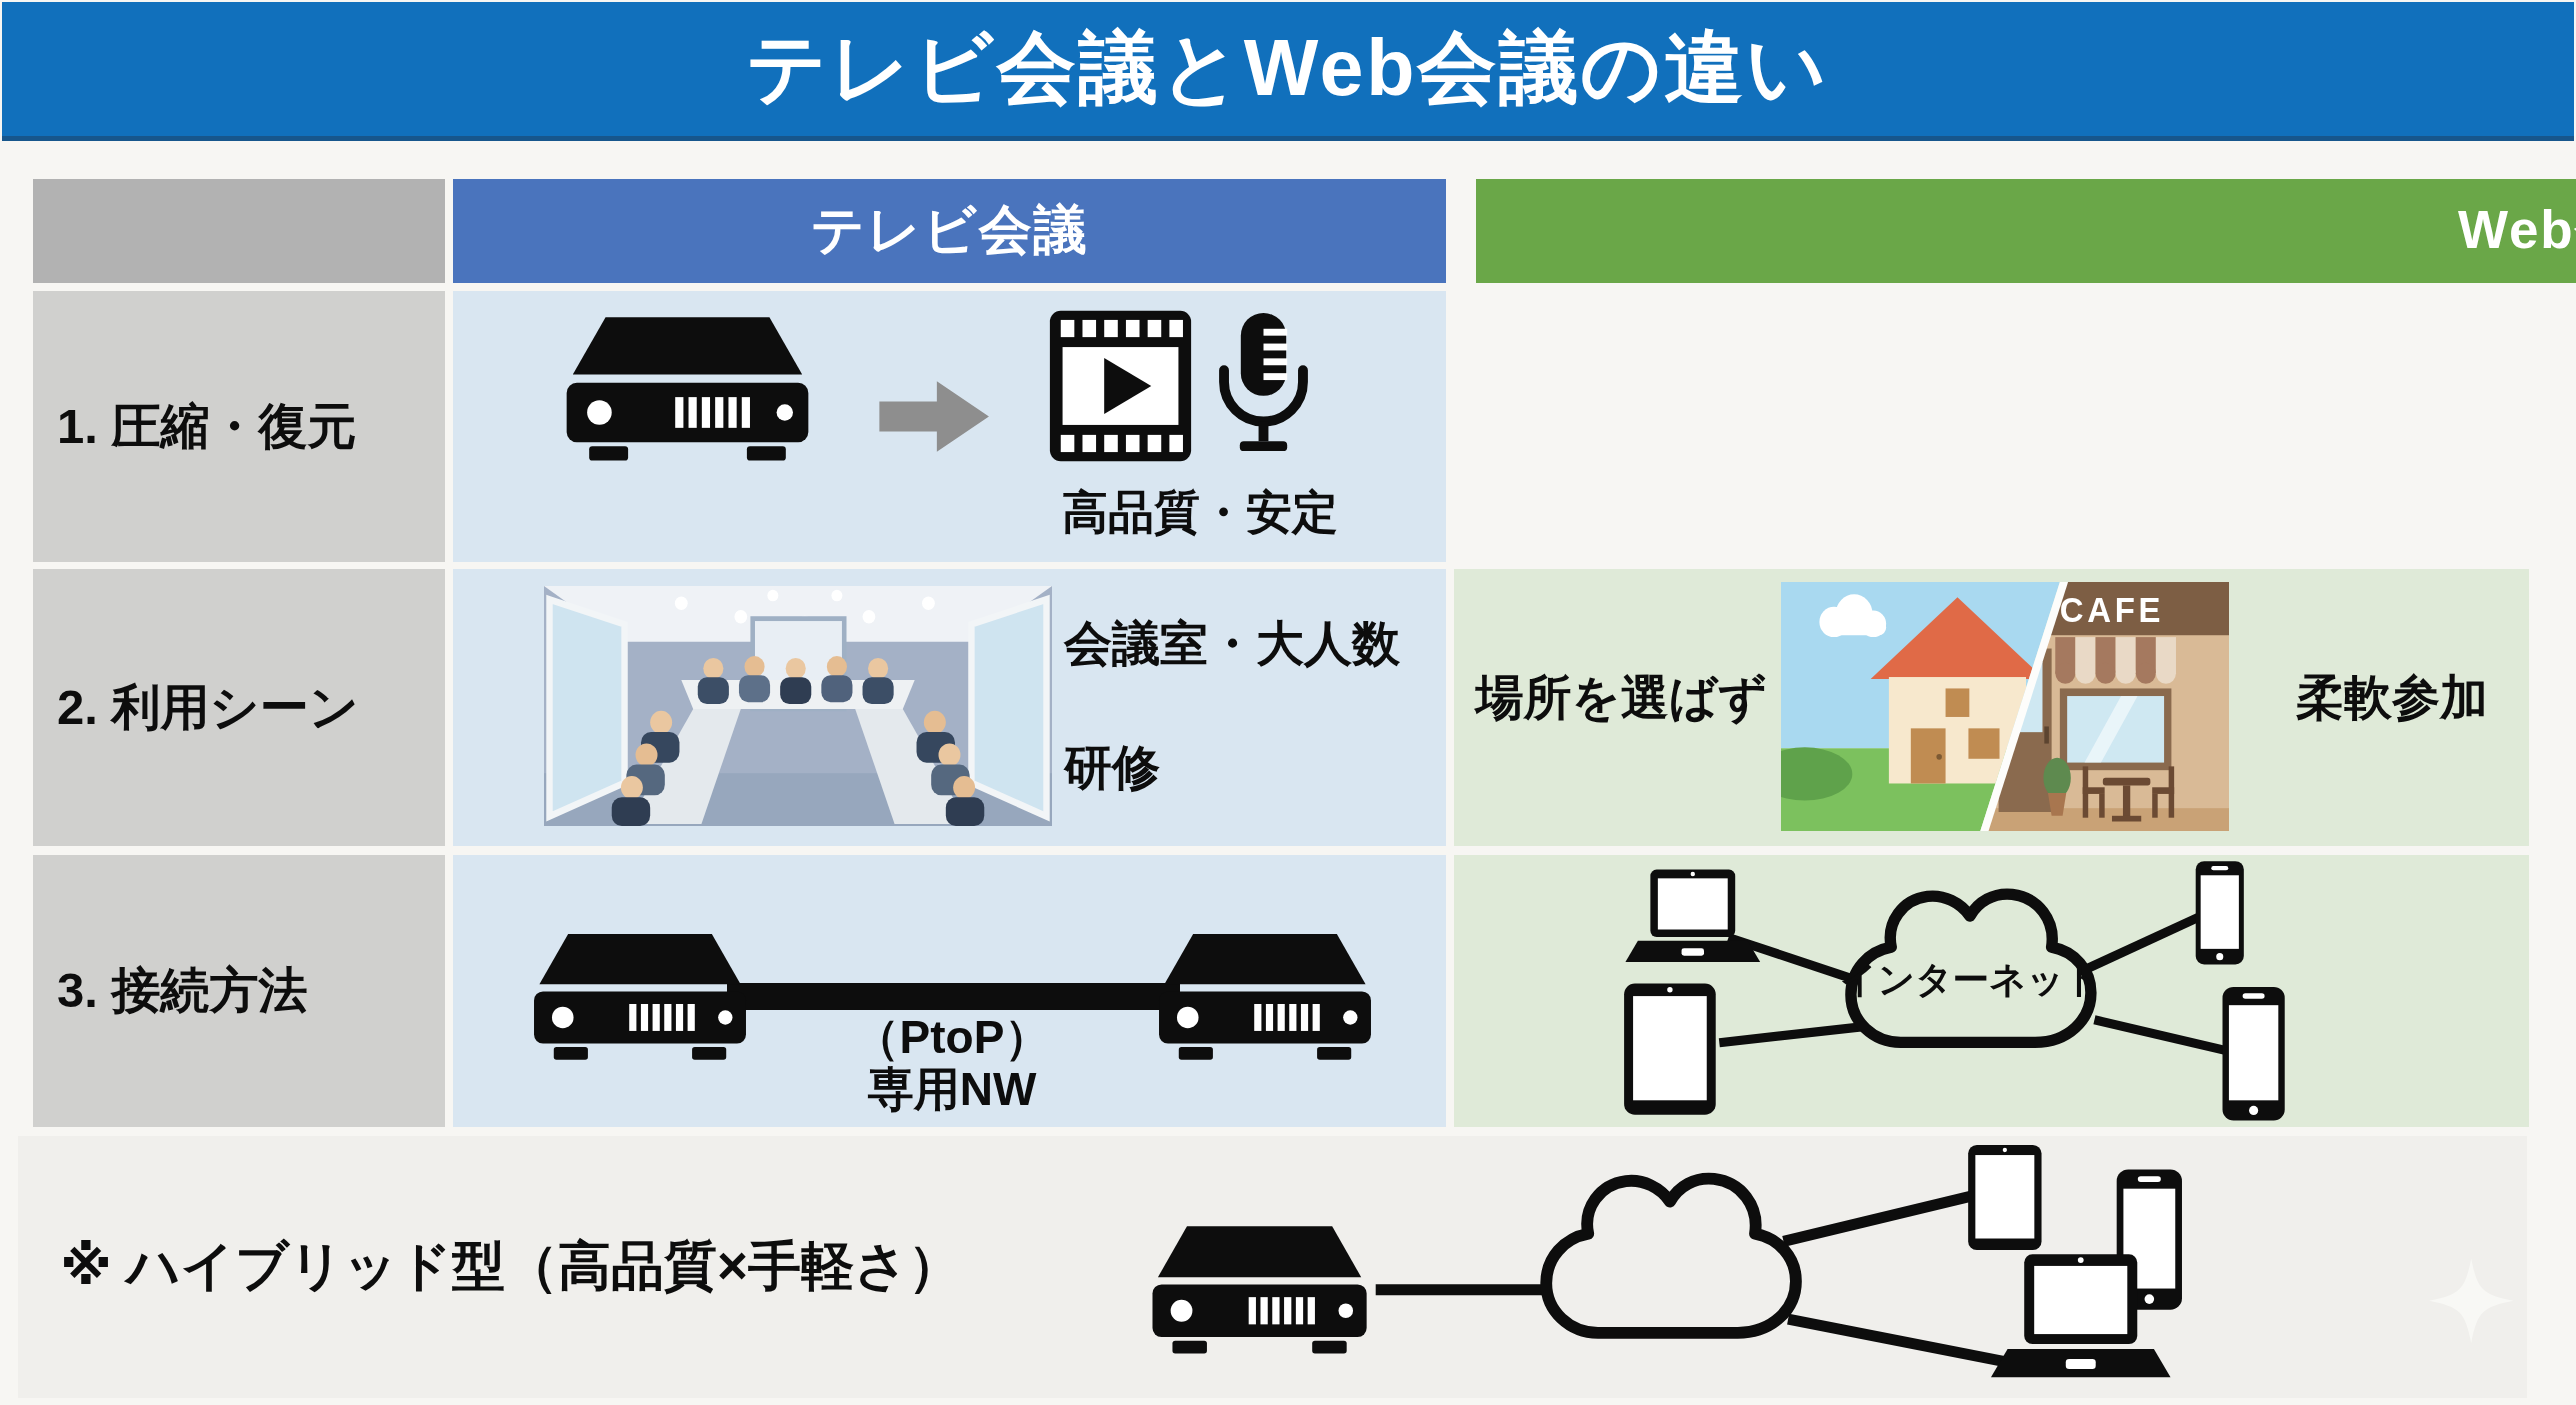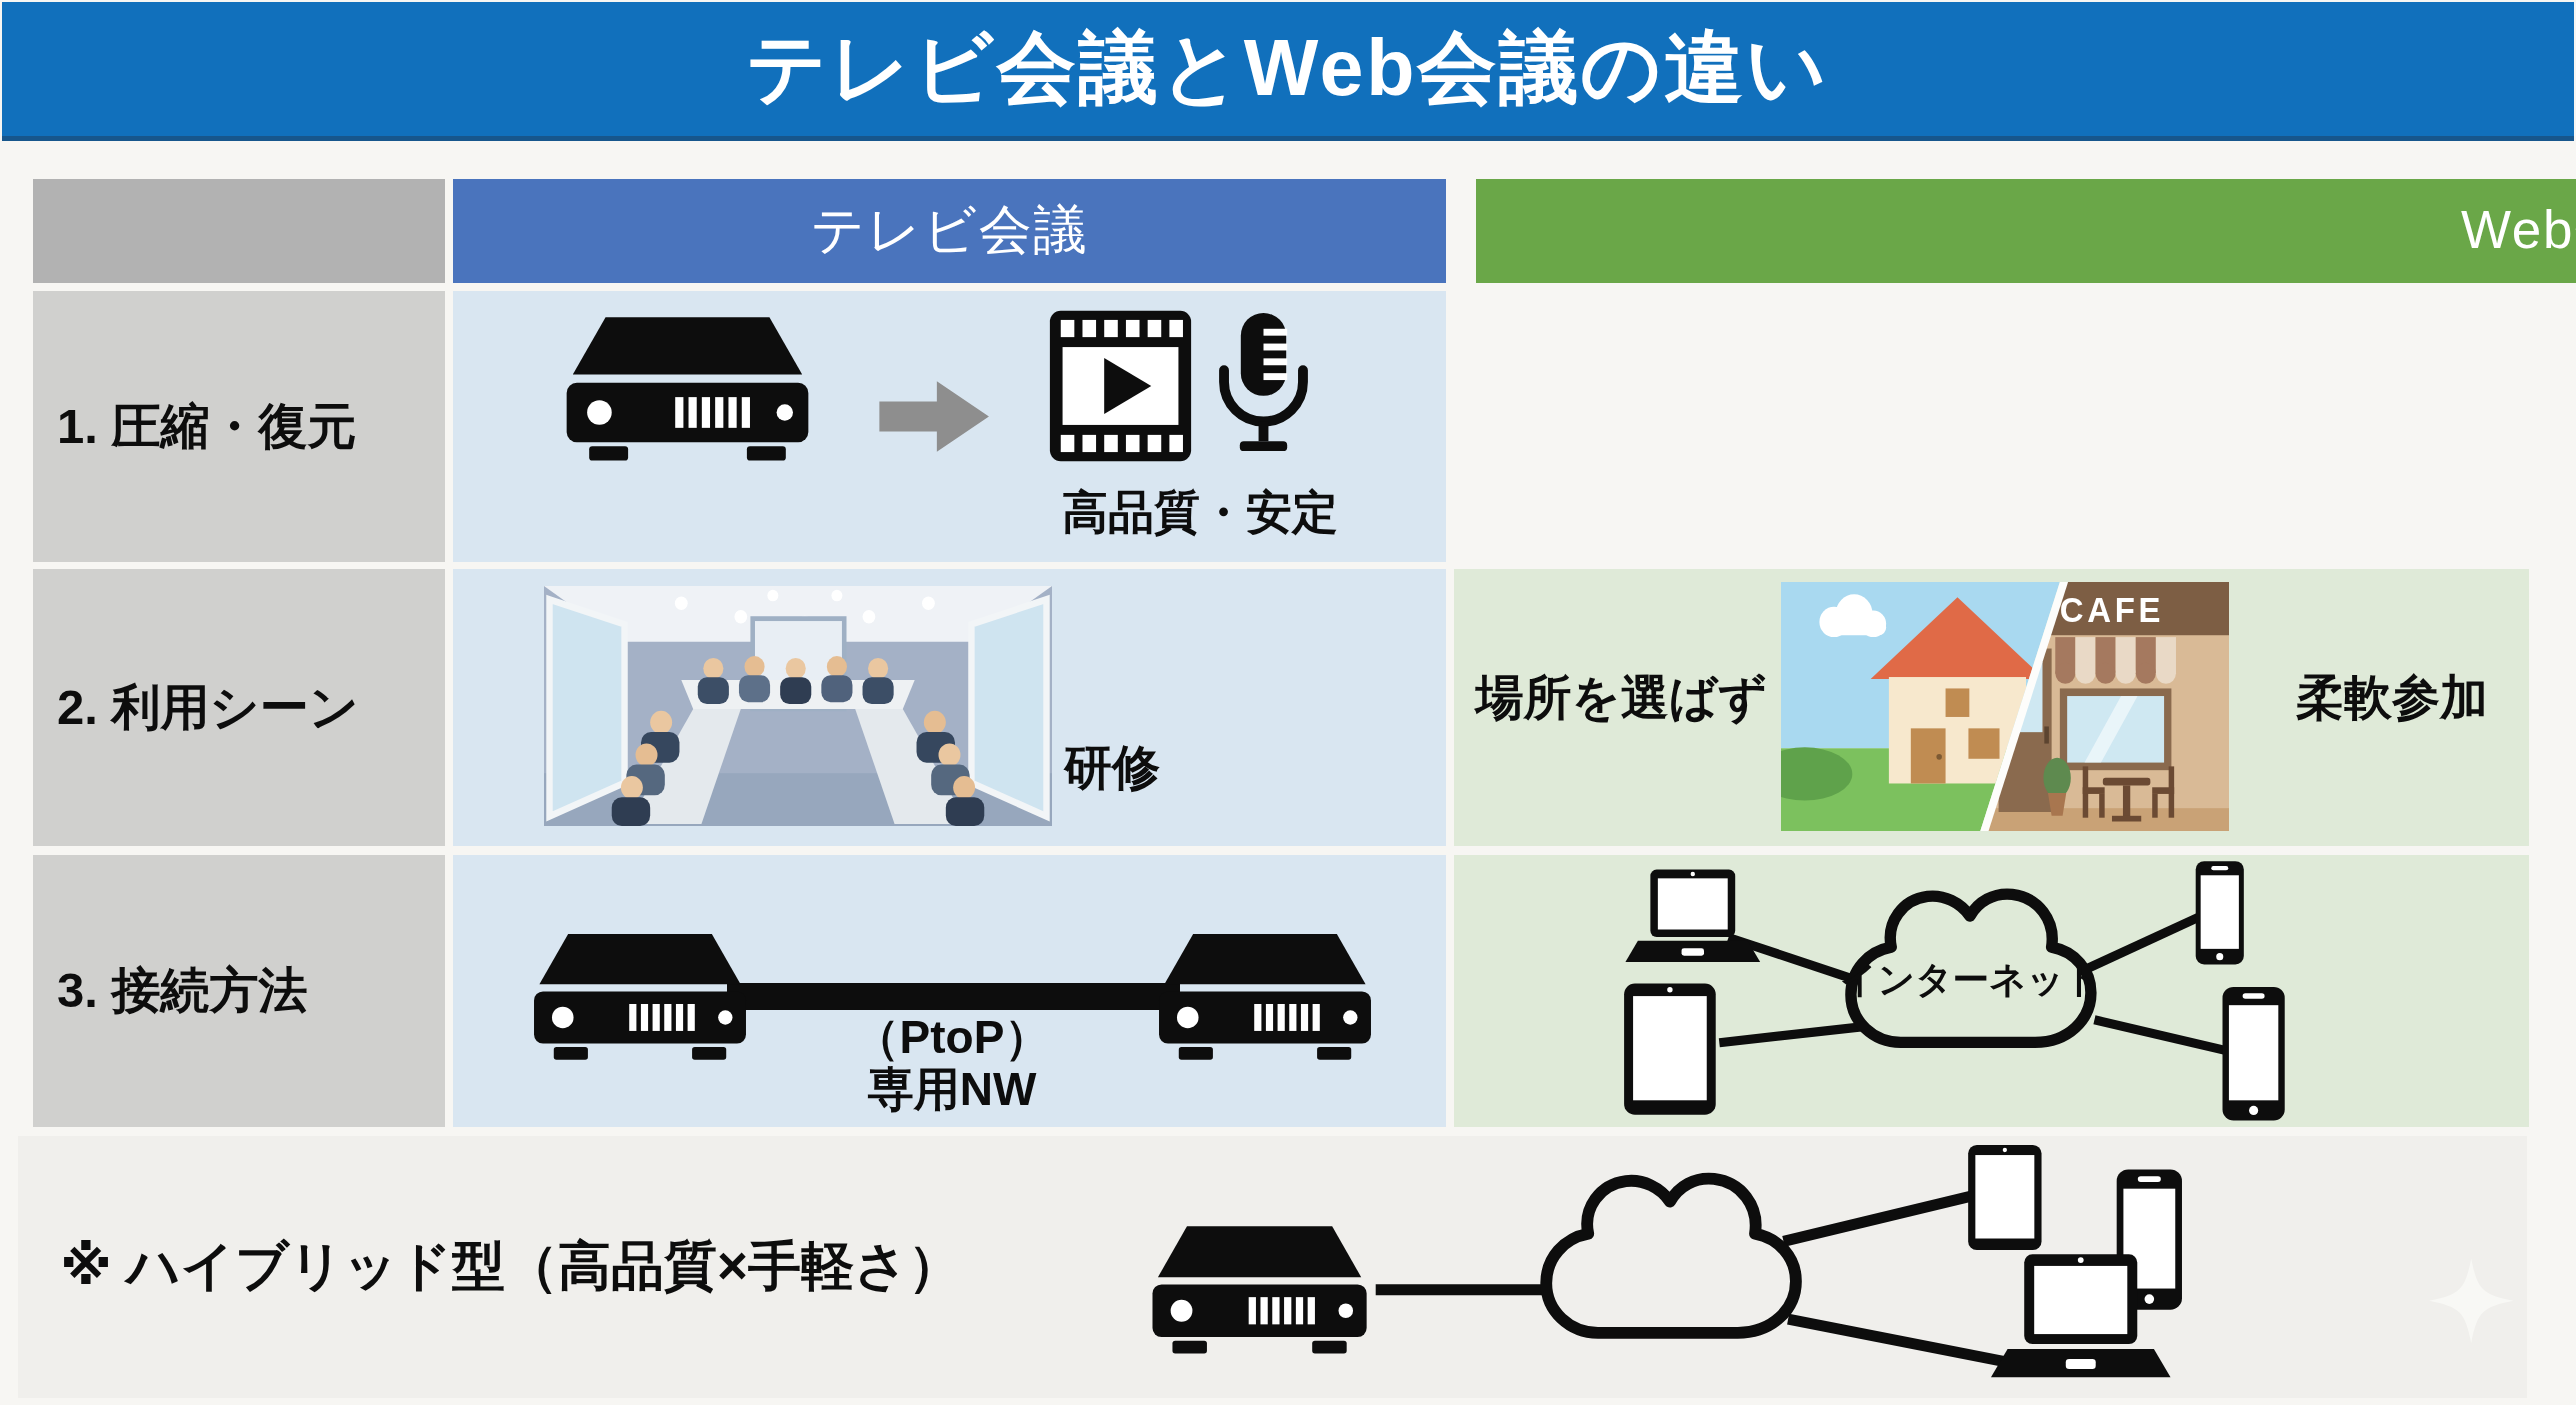--- a/index.html
+++ b/index.html
@@ -10,21 +10,21 @@
   }
   html,body{margin:0;padding:0;background:var(--page-bg);}
   #page{position:relative;width:2576px;height:1405px;background:var(--page-bg);
         font-family:"Liberation Sans","DejaVu Sans",sans-serif;overflow:hidden;color:#0d0d0d;}
   .abs{position:absolute;}
   .cell{position:absolute;box-sizing:border-box;}
   #title-bar{left:1.8px;top:1.8px;width:2572px;height:134px;background:var(--title-bar);
              border-bottom:5.5px solid #17568c;display:flex;align-items:center;justify-content:center;}
   #title-bar .t{color:#fff;font-size:79px;font-weight:700;letter-spacing:2.7px;}
   .hdr{top:179px;height:104px;display:flex;align-items:center;justify-content:center;
-       color:#fff;font-size:53px;font-weight:400;letter-spacing:1.8px;}
+       color:#fff;font-size:53px;font-weight:700;letter-spacing:1.8px;}
   #hdr-empty{left:33px;width:412px;background:var(--header-label-cell);}
   #hdr-tv{left:453px;width:993px;background:var(--tv-header);}
   #hdr-web{left:1476px;width:1208px;background:var(--web-header);justify-content:flex-end;}
   .rlabel{left:33px;width:412px;background:var(--row-label-cell);display:flex;align-items:center;
           font-size:49px;font-weight:700;padding-left:24px;}
   .tvcell{left:453px;width:993px;background:var(--tv-cell);}
   .webcell{left:1454px;width:1075px;background:var(--web-cell);}
   .r1{top:291px;height:271px;} .r2{top:569px;height:277px;} .r3{top:855px;height:272px;}
   #footer-panel{left:18.3px;top:1136px;width:2509px;height:262px;background:var(--footer-panel);}
   .cap{position:absolute;font-weight:700;text-align:center;line-height:1.12;}
@@ -184,20 +184,21 @@
         <circle cx="96" cy="210" r="12" fill="#eac7a0"></circle>
           <rect x="74" y="220" width="42" height="30" rx="11" fill="#2f3d52"></rect>
         <circle cx="427" cy="142" r="12" fill="#e5bd92"></circle>
           <rect x="407" y="152" width="42" height="32" rx="11" fill="#36475e"></rect>
         <circle cx="443" cy="176" r="12" fill="#eac7a0"></circle>
           <rect x="423" y="186" width="42" height="32" rx="11" fill="#55687f"></rect>
         <circle cx="459" cy="210" r="12" fill="#e5bd92"></circle>
           <rect x="439" y="220" width="42" height="30" rx="11" fill="#2f3d52"></rect>
       </g>
     </svg>
+    <div class="cap" style="left:611px;top:48px;width:381px;font-size:48px;text-align:left">会議室・大人数</div>
     <div class="cap" style="left:611px;top:172px;width:381px;font-size:48px;text-align:left">研修</div>
   </div>
   <div class="cell webcell r2">
     <div class="cap" style="left:7.3px;top:102px;width:320px;font-size:48px">場所を選ばず</div>
     <svg class="icon" style="left:327px;top:12.8px;width:448px;height:249px" viewBox="0 0 490 262" preserveAspectRatio="none">
       <defs>
         <clipPath id="clipL">
             <polygon points="0,0 305,0 218,262 0,262"></polygon>
           </clipPath>
         <clipPath id="clipR">

